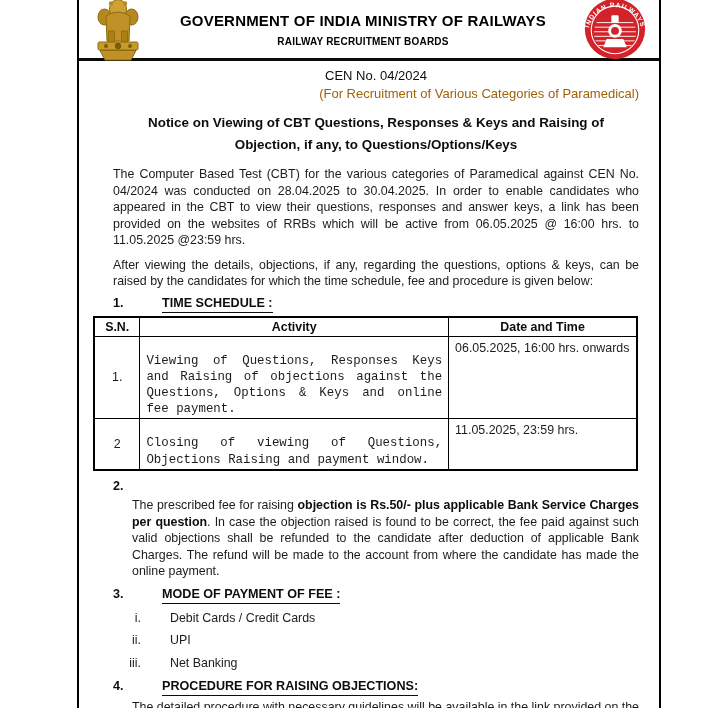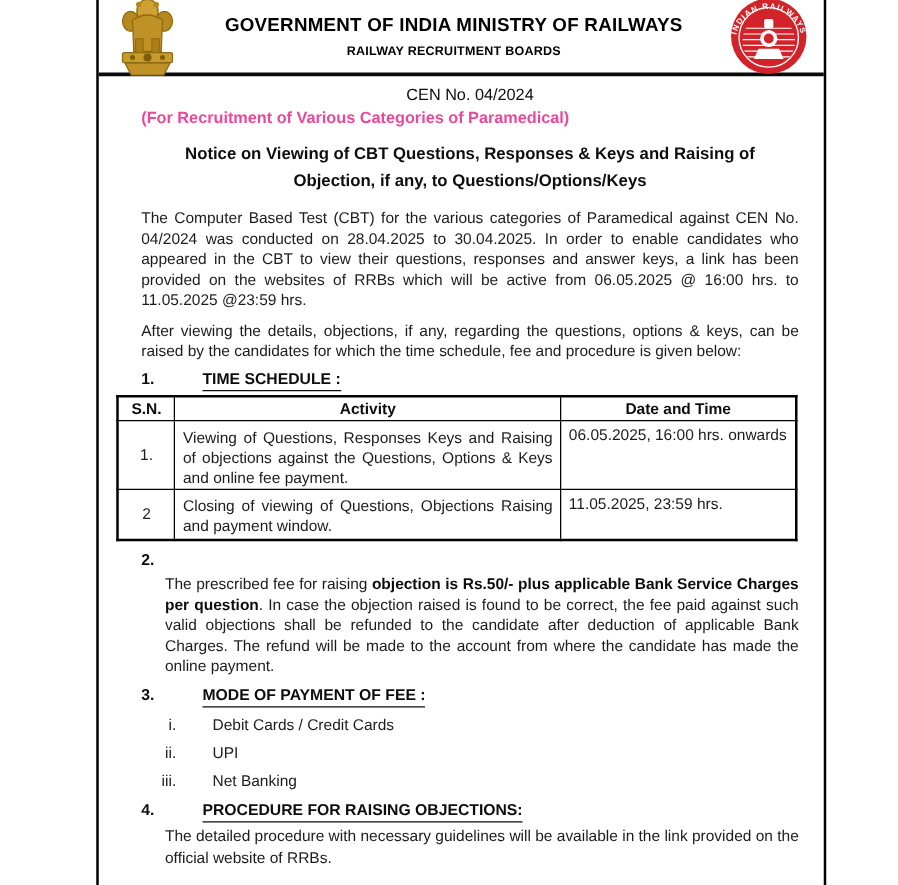--- a/index.html
+++ b/index.html
@@ -9,34 +9,34 @@
   .doc { position:absolute; left:77px; top:0; width:584px; height:708px;
     border-left:2.5px solid #000; border-right:2.5px solid #000; background:#fff; }
   .hdr { height:61px; border-bottom:3px solid #0a0a0a; display:flex; align-items:center; }
   .emblem-wrap { margin-left:14px; flex:none; line-height:0; }
   .titles { flex:1; text-align:center; font-weight:700; color:#000; }
   .t1 { font-size:15px; letter-spacing:.2px; }
   .t2 { font-size:10px; margin-top:7px; letter-spacing:.2px; }
   .logo-wrap { margin-right:12px; flex:none; line-height:0; }
   .content { padding:7px 20px 0 34px; font-size:12.4px; line-height:16.5px; color:#1c1c1c; }
   .cen { text-align:center; font-weight:400; font-size:13px; line-height:15px; color:#0d0d0d; }
-  .censub { text-align:left; font-weight:700; font-size:13px; line-height:15px; margin-top:3px; color:#ec4899; }
+  .censub { text-align:right; font-weight:400; font-size:13px; line-height:15px; margin-top:3px; color:#a16207; }
   .ntitle { text-align:center; font-weight:700; font-size:13.4px; line-height:22px; margin-top:11px; color:#0d0d0d; }
   .para-intro { margin-top:10px; text-align:justify; }
   .para-after { margin-top:8px; text-align:justify; }
   .sec { display:flex; margin-top:5px; font-size:12.6px; }
   .sec .num { width:17px; flex:none; font-weight:700; color:#0d0d0d; }
   .sec .ttl { font-weight:700; color:#0d0d0d; border-bottom:1.6px solid #0d0d0d; padding-bottom:0.5px;margin-left:32px; }
   table.tbl { border-collapse:collapse; margin:3px 0 0 -20px; width:545px;
     border:2px solid #000; font-size:12.4px; color:#1c1c1c; }
   .tbl th { border:1.5px solid #000; font-weight:700; text-align:center;
     padding:2px 2px; line-height:14px; color:#0d0d0d; }
   .tbl td { border:1.5px solid #000; padding:1px 6px; line-height:16.2px; }
   .tbl td.sn  { width:46px; text-align:center; vertical-align:middle; }
-  .tbl td.act { width:310px; text-align:justify; vertical-align:top; padding-top:5px; }
+  .tbl td.act { width:310px; text-align:justify; vertical-align:top; padding-top:16px;font-family:Liberation Mono, monospace; }
   .tbl td.dt  { width:189px; vertical-align:top; padding-top:3px; }
   .secbody { margin:3px 0 0 19px; text-align:justify; }
   .b { font-weight:700; color:#0d0d0d; }
   .pmitem { display:flex; margin-top:6px; }
   .pmmark { width:28px; flex:none; text-align:right; }
   .pmlabel { margin-left:29px; }
 </style>
 </head>
 <body>
 

